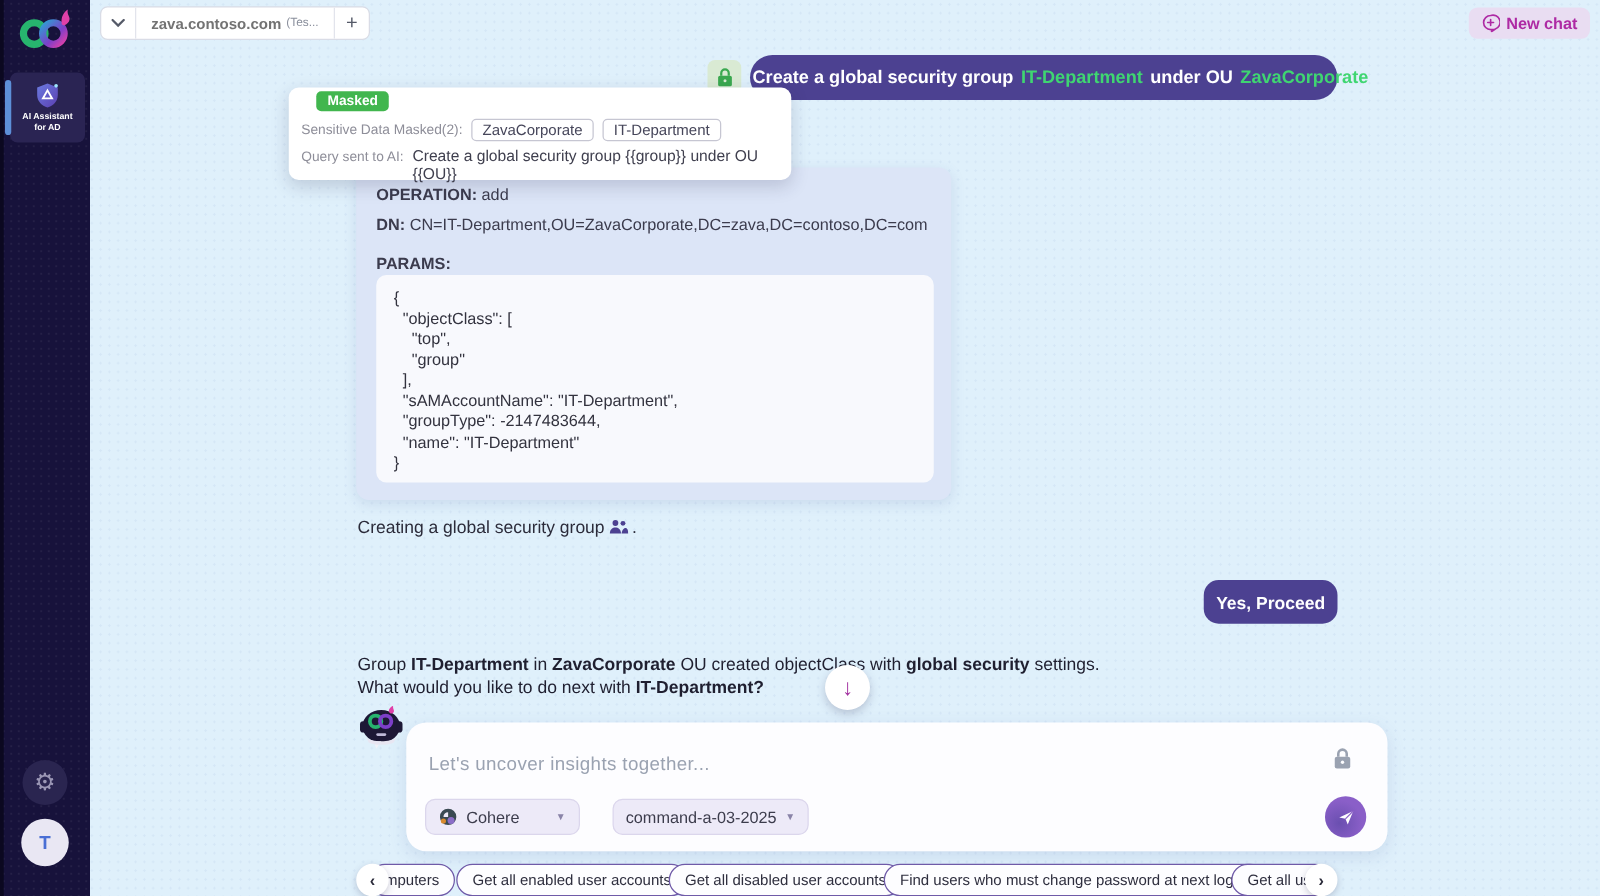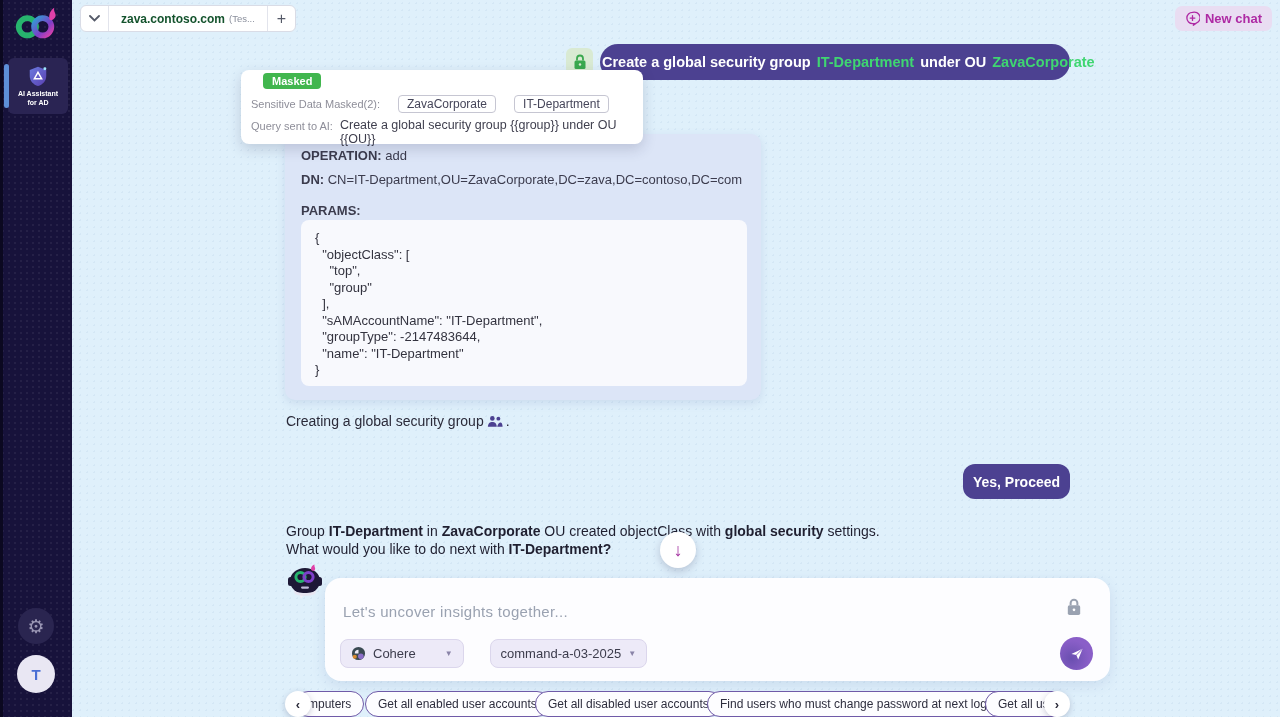--- a/index.html
+++ b/index.html
@@ -29,45 +29,45 @@
   .gear-glyph { color:#9b97b5; font-size:19px; line-height:1; }
   .user-avatar { left:17px; top:655px; width:38px; height:38px; border-radius:50%; background:#e9e7f3;
     display:flex; align-items:center; justify-content:center; color:#4a6fd4; font-size:15px; font-weight:bold; cursor:pointer; }
 
   
   .tabbar { left:80px; top:5px; height:27px; display:flex; align-items:stretch; background:#ffffff;
     border:1px solid #d9dce6; border-radius:6px; overflow:hidden; z-index:20; }
   .tab-chevron { width:28px; display:flex; align-items:center; justify-content:center;
     border-right:1px solid #e2e4ec; color:#555a68; cursor:pointer; }
   .tab-label { display:flex; align-items:center; padding:0 12px; gap:4px; cursor:pointer; }
-  .tab-domain { font-size:12px; color:#14532d; font-weight:bold; }
+  .tab-domain { font-size:12px; color:#737373; font-weight:bold; }
   .tab-suffix { font-size:9.5px; color:#8a8f9c; }
   .tab-plus { width:28px; display:flex; align-items:center; justify-content:center;
     border-left:1px solid #e2e4ec; color:#555a68; font-size:16px; cursor:pointer; }
 
   
   .new-chat { right:8px; top:6px; height:25px; display:flex; align-items:center; gap:5px;
     background:#e9ddf2; border-radius:7px; padding:0 10px; color:#ae2aa4; font-size:13px; font-weight:bold;
     cursor:pointer; z-index:20; }
 
   
   .user-bubble { left:600px; top:44px; width:470px; height:36px; background:#4c4191; border-radius:19px;
     display:flex; align-items:center; color:#ffffff; font-size:14.5px; font-weight:bold;
     white-space:nowrap; z-index:10; }
   .user-bubble .ent { color:#3fd671; margin:0 4px; }
   .user-bubble .sp { margin:0 2px; }
   .msg-lock { left:566px; top:48px; width:27px; height:27px; background:#d9ead3; border-radius:6px;
     display:flex; align-items:center; justify-content:center; cursor:pointer; z-index:10; }
 
   
-  .tooltip { left:241px; top:70px; width:402px; height:74px; background:#ffffff; border-radius:8px;
+  .tooltip { left:231px; top:70px; width:402px; height:74px; background:#ffffff; border-radius:8px;
     box-shadow:0 5px 14px rgba(40,40,80,0.18); z-index:15; padding:4px 10px 6px 10px; }
   .masked-badge { position:absolute; left:22px; top:3px; background:#41b64e; color:#ffffff;
     font-size:11px; font-weight:bold; padding:2px 9px; border-radius:4px; }
-  .tt-row1 { position:absolute; left:10px; top:25px; display:flex; align-items:center; gap:18px; }
+  .tt-row1 { position:absolute; left:10px; top:25px; display:flex; align-items:center; gap:7px; }
   .tt-label { font-size:11px; color:#8e8e99; }
   .tt-chip { border:1px solid #c6c6d2; border-radius:4px; padding:1px 8px; font-size:12px; color:#46465a; }
   .tt-row2 { position:absolute; left:10px; top:48px; display:flex; gap:7px; }
   .tt-query { font-size:12.5px; color:#3f3f4e; width:280px; line-height:14px; }
 
   
   .op-card { left:285px; top:134px; width:476px; height:266px; background:#dce5f7; border-radius:10px;
     box-shadow:0 3px 10px rgba(80,100,160,0.15); z-index:5; padding:14px 16px; color:#3b3b4d; }
   .op-line { font-size:13px; margin-bottom:9px; }
   .op-line b { font-weight:bold; }

